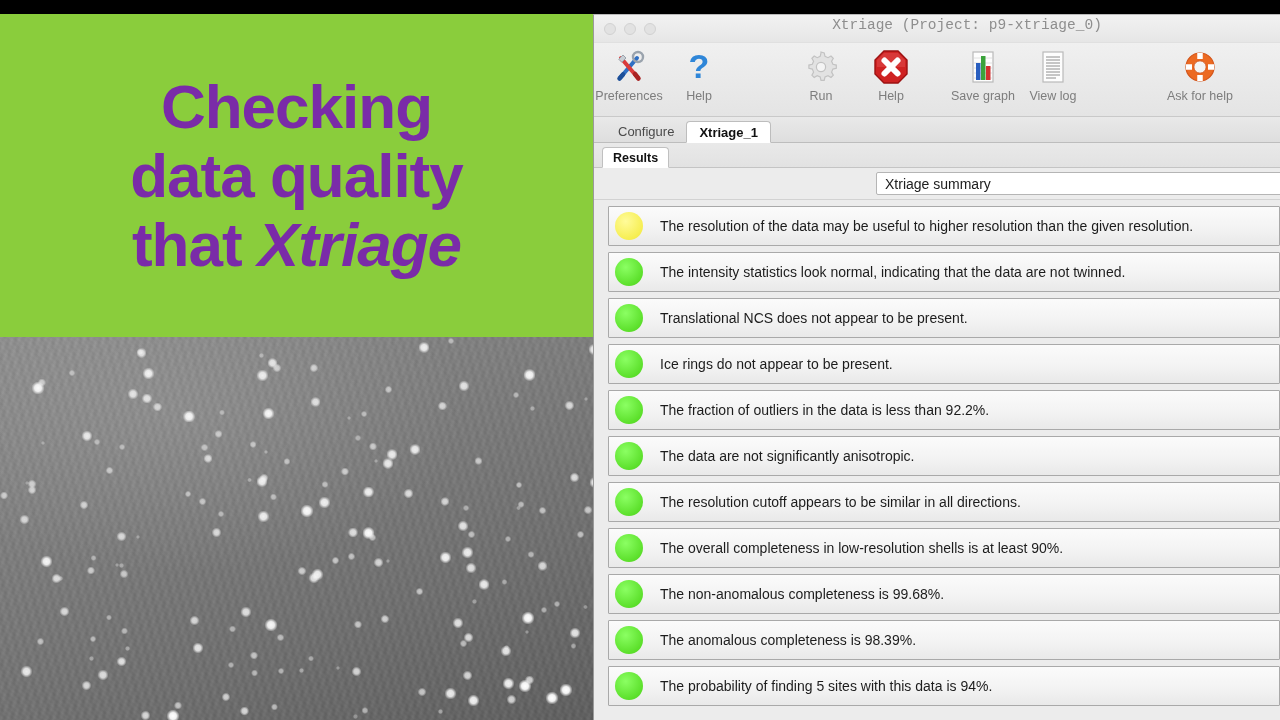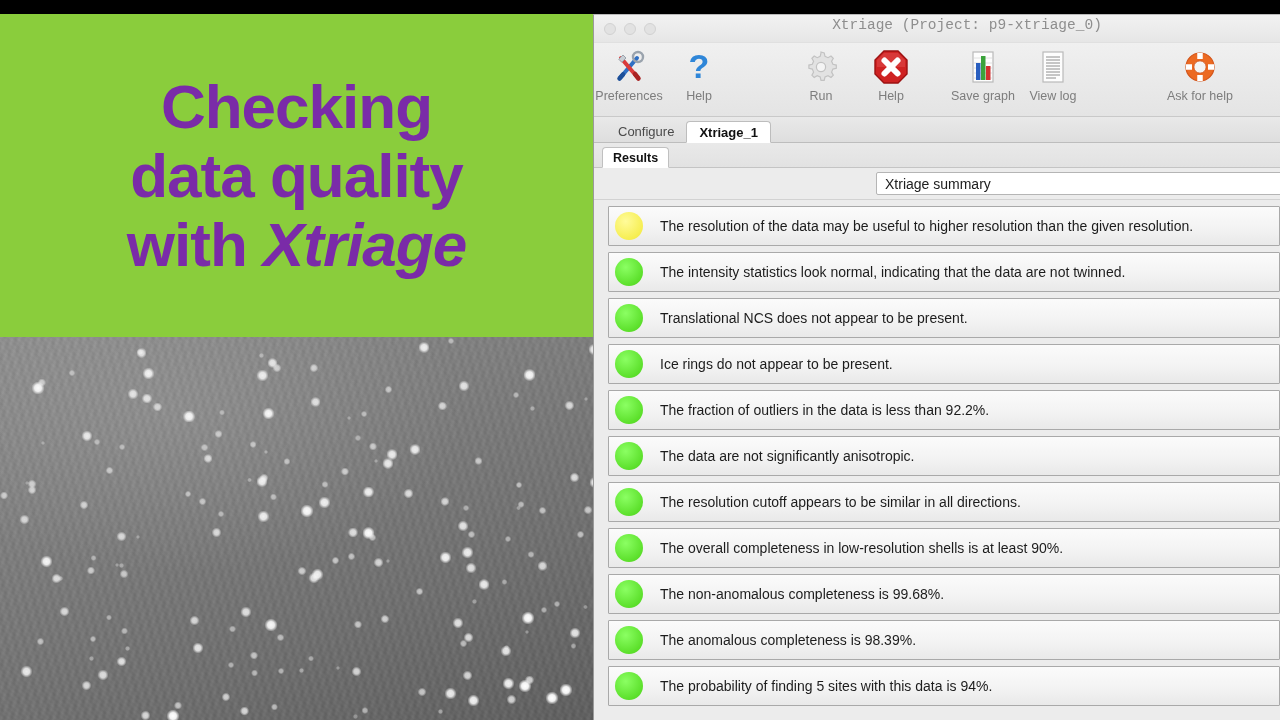--- a/index.html
+++ b/index.html
@@ -288,21 +288,21 @@
 
 <div id="stage">
 
   <div class="bar-top"></div>
 
   <div id="left-panel">
 
     <div id="title-card">
       <div class="tline l1">Checking</div>
       <div class="tline l2">data quality</div>
-      <div class="tline l3"><span>with </span><span class="ital">Xtriage</span></div>
+      <div class="tline l3"><span>that </span><span class="ital">Xtriage</span></div>
     </div>
 
     <div id="diffraction">
       <div id="diff-noise"></div>
       <div id="spots">
           <div class="spot" style="left: 381.007px; top: 277.851px; width: 8.49184px; height: 8.49184px; opacity: 0.69;"></div>
           <div class="spot" style="left: 341.154px; top: 130.507px; width: 7.86038px; height: 7.86038px; opacity: 0.64;"></div>
           <div class="spot" style="left: 362.55px; top: 189.697px; width: 11.9265px; height: 11.9265px; opacity: 0.99;"></div>
           <div class="spot" style="left: 467.631px; top: 357.859px; width: 10.9404px; height: 10.9404px; opacity: 0.91;"></div>
           <div class="spot" style="left: 519.385px; top: 342.987px; width: 11.9464px; height: 11.9464px; opacity: 1;"></div>

